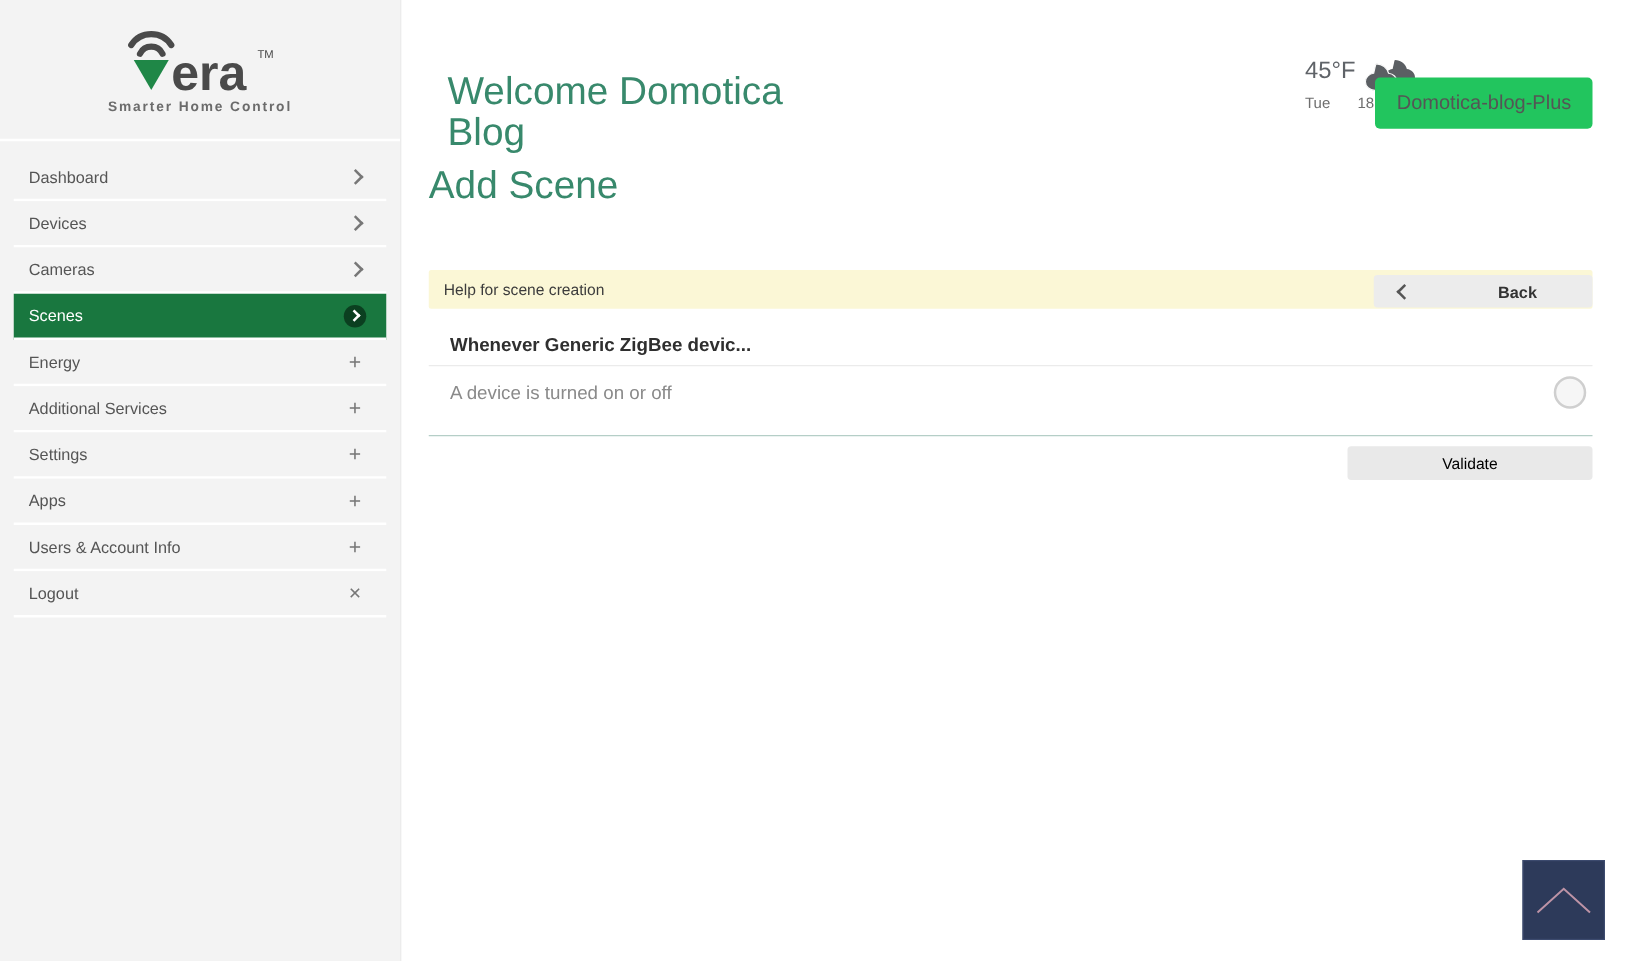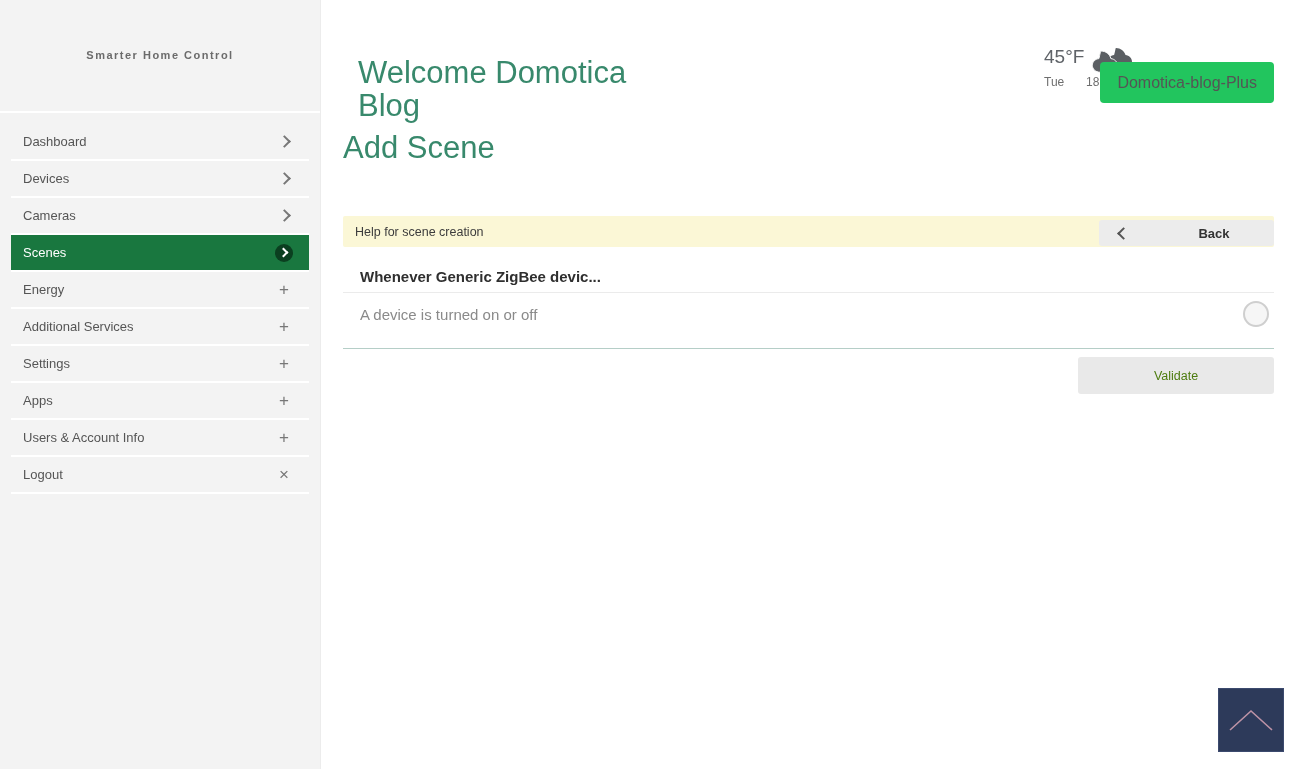--- a/index.html
+++ b/index.html
@@ -41,31 +41,40 @@
   .back-chev{display:inline-block;width:7px;height:7px;border-left:2px solid #555;border-bottom:2px solid #555;transform:rotate(45deg);margin-left:14px;}
   .back-label{flex:1;text-align:center;font-size:13px;font-weight:bold;color:#333;margin-right:14px;}
 
   .trigger{position:absolute;left:343px;right:26px;top:268px;}
   .trigger-title{font-size:15px;font-weight:600;color:#2f2f2f;padding:0 0 7px 17px;border-bottom:1px solid #ebebeb;}
   .trigger-option{display:flex;align-items:center;justify-content:space-between;padding:8px 5px 8px 17px;}
   .option-label{font-size:15px;color:#8a8a8a;}
   .radio{width:22px;height:22px;border-radius:50%;border:2px solid #cfcfcf;background:#f6f6f6;cursor:pointer;}
   .teal-divider{border:none;border-top:1px solid #b5cec7;margin:13px 0 0 0;}
 
-  .validate-btn{position:absolute;top:357px;right:26px;width:196px;height:37px;background:#e9e9e9;color:#4d7c0f;border:none;border-radius:3px;font-size:12.5px;cursor:default;}
+  .validate-btn{position:absolute;top:357px;right:26px;width:196px;height:27px;background:#e9e9e9;color:#000000;border:none;border-radius:3px;font-size:12.5px;cursor:default;}
 
   .scroll-top{position:absolute;left:1218px;top:688px;width:66px;height:64px;background:#2d3a5a;border:1px solid #3c4a6e;box-sizing:border-box;cursor:pointer;display:flex;align-items:center;justify-content:center;}
 </style>
 </head>
 <body>
 
 <div id="page">
 
   <div id="sidebar">
     <div class="logo-area">
+      <div class="logo-mark">
+        <svg width="128" height="62" viewBox="0 0 128 62">
+          <path d="M9 16 A19 19 0 0 1 41 16" stroke="#4a4a4a" stroke-width="5" fill="none" stroke-linecap="round"></path>
+          <path d="M16 23 A10 10 0 0 1 34 23" stroke="#4a4a4a" stroke-width="5" fill="none" stroke-linecap="round"></path>
+          <polygon points="11,28 39,28 25,52" fill="#1f8747"></polygon>
+          <text x="41" y="52" font-family="Liberation Sans, sans-serif" font-size="40" font-weight="bold" fill="#4a4a4a">era</text>
+          <text x="110" y="26" font-family="Liberation Sans, sans-serif" font-size="9" fill="#4a4a4a">TM</text>
+        </svg>
+      </div>
       <div class="logo-tagline">Smarter Home Control</div>
     </div>
     <ul class="nav">
         <li class="nav-item">
     <span class="nav-label">Dashboard</span>
     <span class="nav-icon">
             <span class="chev"></span>
           </span>
   </li>
         <li class="nav-item">

